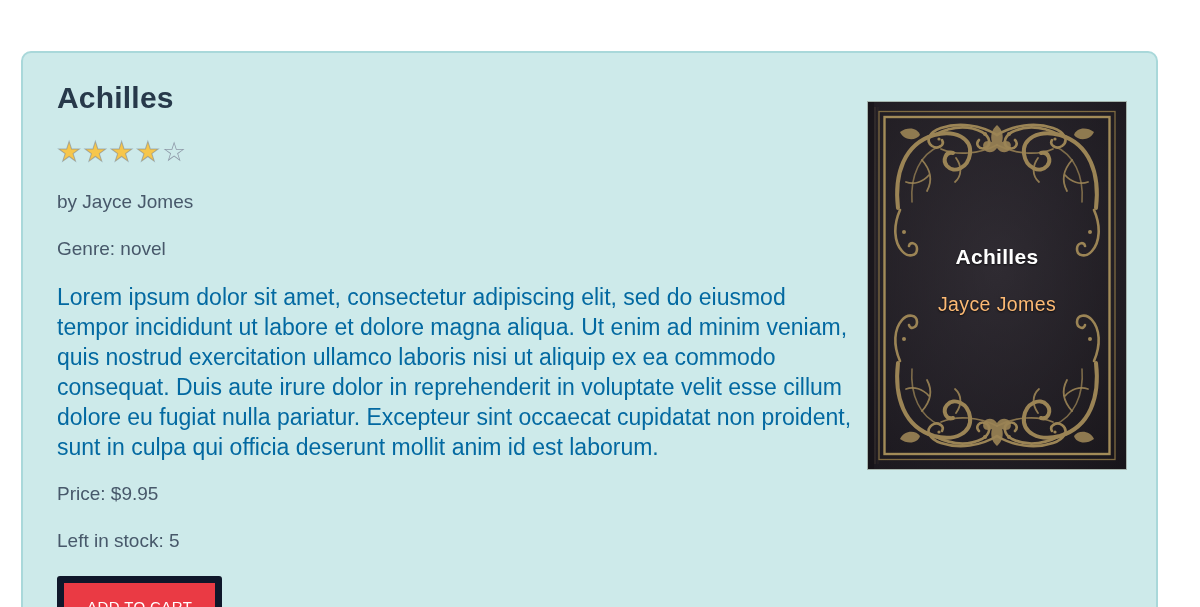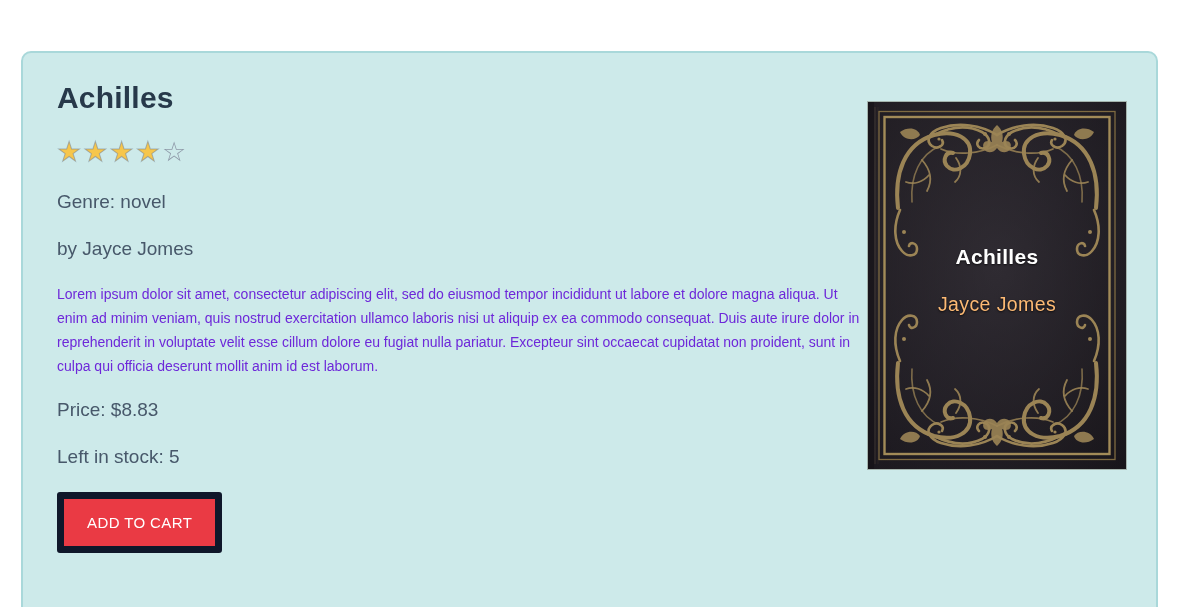--- a/index.html
+++ b/index.html
@@ -48,23 +48,23 @@
   }
   .text-line {
     font-size:19px;
     line-height:22px;
     color:#47586a;
   }
   .author-line { margin-top:25px; }
   .genre-line  { margin-top:25px; }
   .product-description {
     margin-top:22px;
-    font-size:14px;
-    line-height:24px;
-    color:#6d28d9;
+    font-size:23px;
+    line-height:30px;
+    color:#0369a1;
     width:806px;
   }
   .price-line { margin-top:21px; }
   .stock-line { margin-top:25px; }
   .add-to-cart-button {
     margin-top:24px;
     display:inline-block;
     background:#ea3a44;
     color:#ffffff;
     border:7px solid #0f172a;
@@ -112,27 +112,27 @@
 <div class="product-card">
 
   <div class="card-content">
 
     <h1 class="product-title">Achilles</h1>
 
     <div class="star-rating">
       <span class="star-filled">★</span><span class="star-filled">★</span><span class="star-filled">★</span><span class="star-filled">★</span><span class="star-empty">☆</span>
     </div>
 
+    <div class="text-line author-line">by Jayce Jomes</div>
+
     <div class="text-line genre-line">Genre: novel</div>
 
-    <div class="text-line author-line">by Jayce Jomes</div>
-
     <p class="product-description">Lorem ipsum dolor sit amet, consectetur adipiscing elit, sed do eiusmod tempor incididunt ut labore et dolore magna aliqua. Ut enim ad minim veniam, quis nostrud exercitation ullamco laboris nisi ut aliquip ex ea commodo consequat. Duis aute irure dolor in reprehenderit in voluptate velit esse cillum dolore eu fugiat nulla pariatur. Excepteur sint occaecat cupidatat non proident, sunt in culpa qui officia deserunt mollit anim id est laborum.</p>
 
-    <div class="text-line price-line">Price: $8.83</div>
+    <div class="text-line price-line">Price: $9.95</div>
 
     <div class="text-line stock-line">Left in stock: 5</div>
 
     <button class="add-to-cart-button">ADD TO CART</button>
 
   </div>
 
   <div class="book-cover">
     <svg width="258" height="367" viewBox="0 0 258 367">
       <defs>

